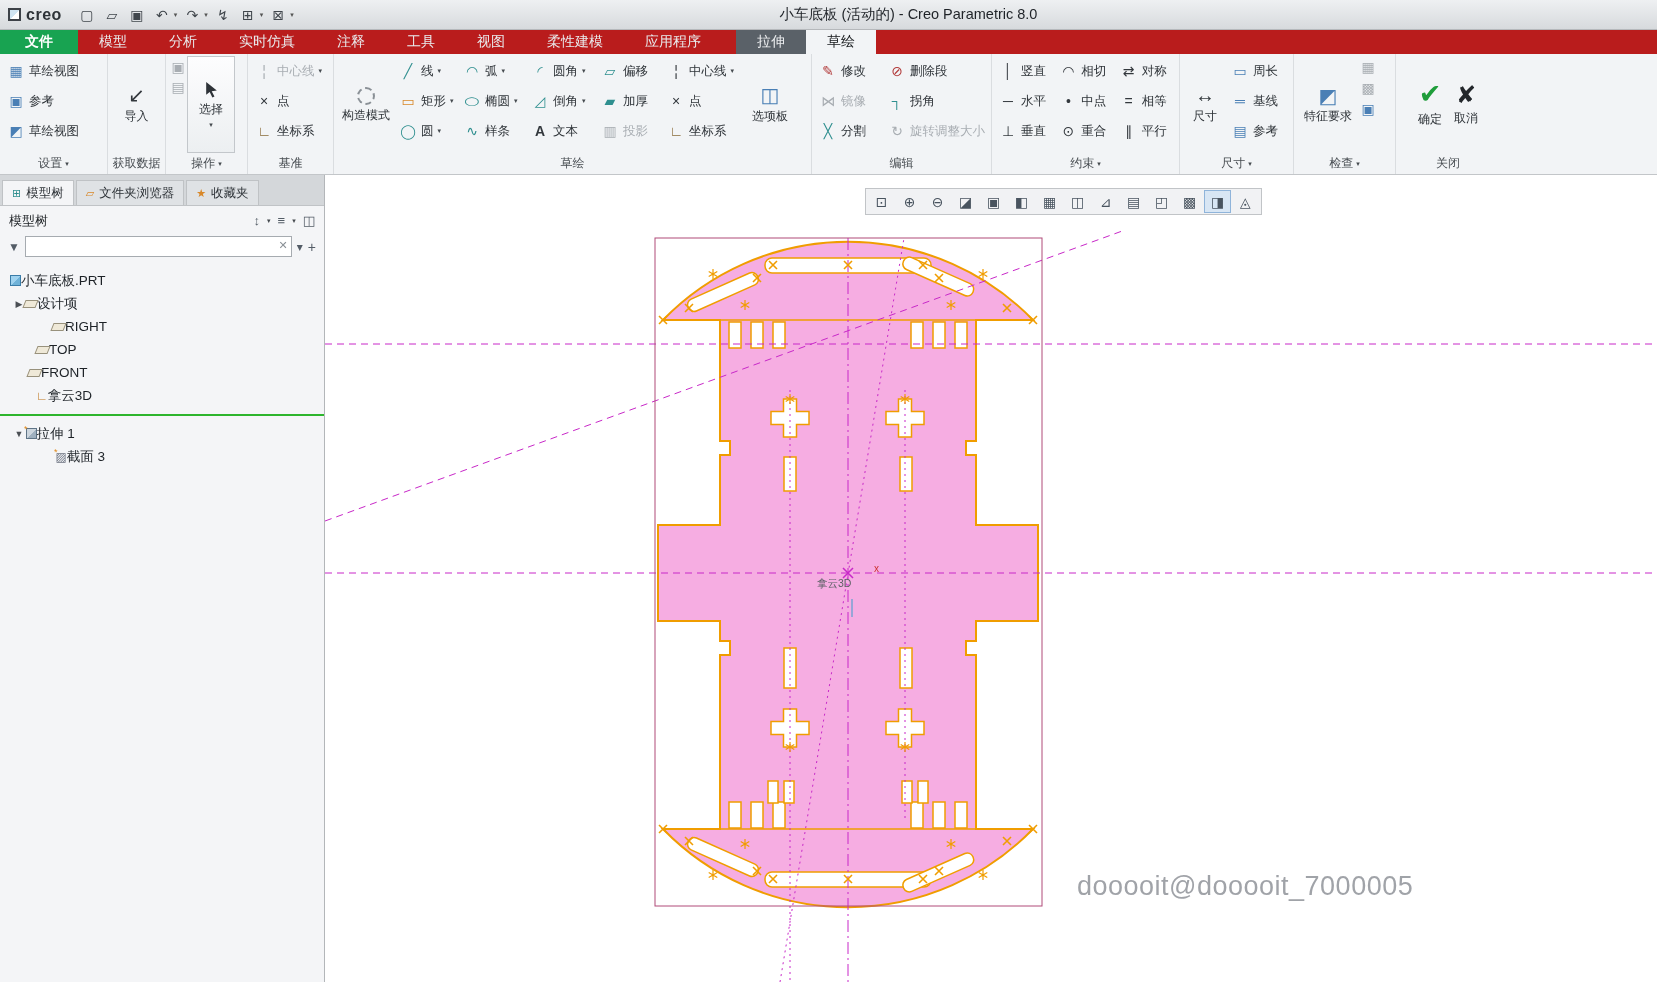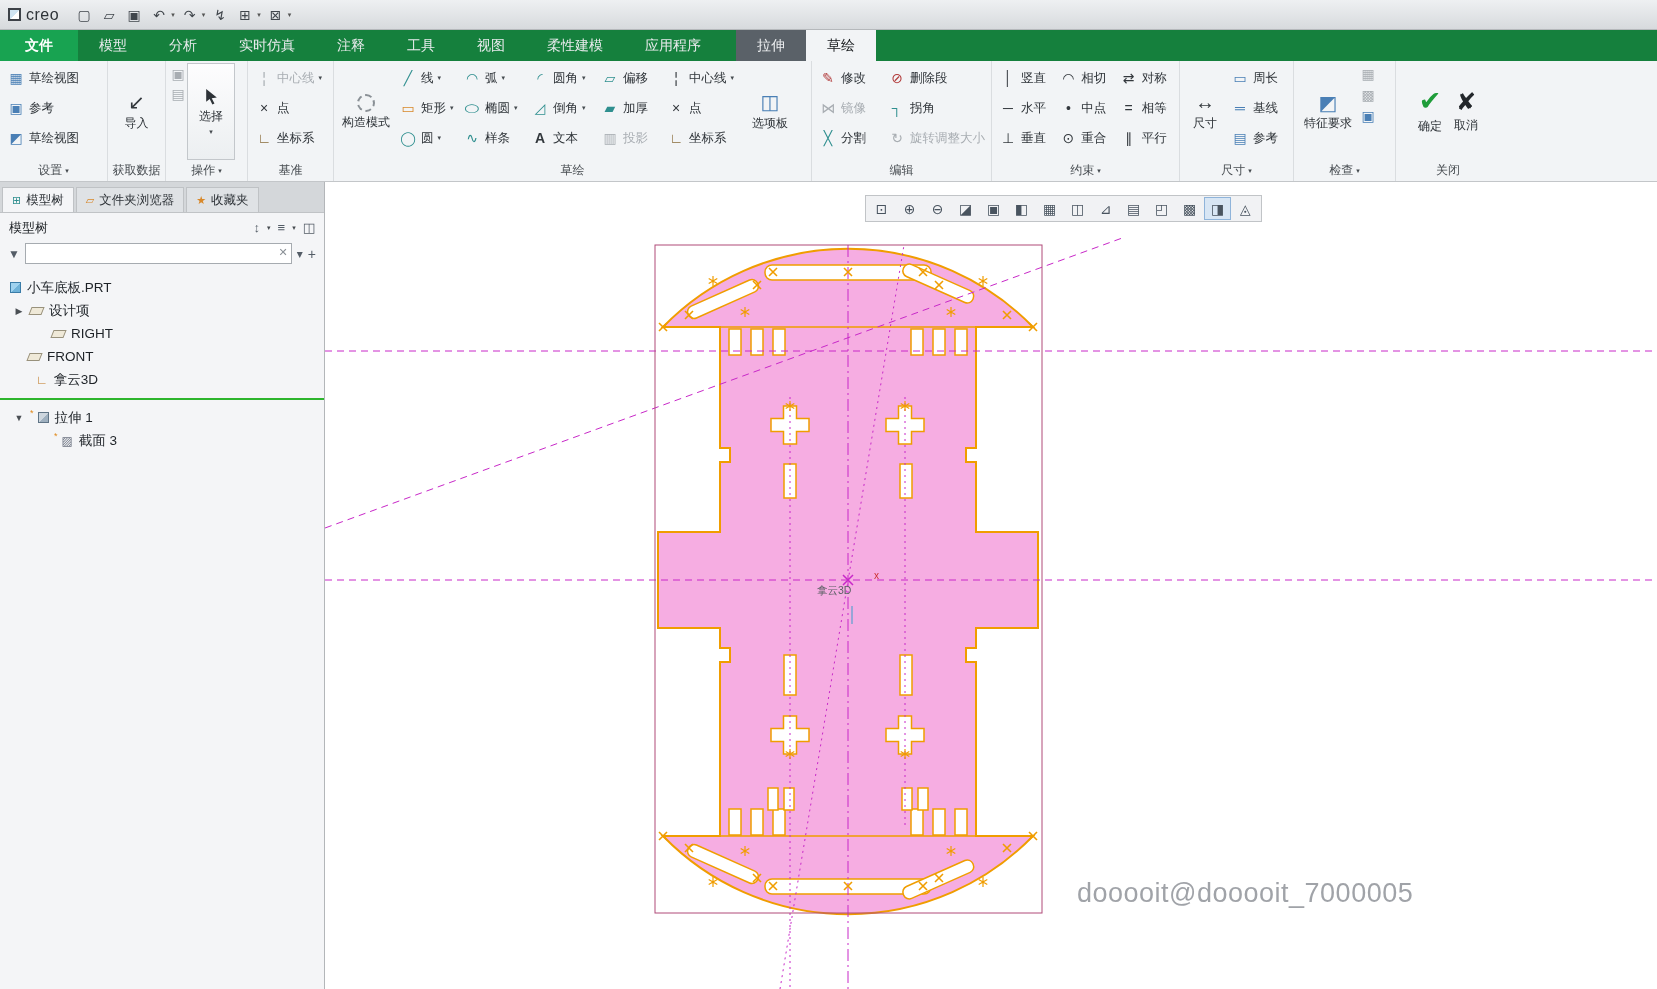--- a/index.html
+++ b/index.html
@@ -8,28 +8,28 @@
     width:1657px; height:989px; overflow:hidden;
     font-family:"Liberation Sans","DejaVu Sans",sans-serif;
     background:#fff; -webkit-font-smoothing:antialiased; color:#222;
   }
 
   
   .titlebar { height:30px; background:linear-gradient(#eef0f2,#d7dadd); border-bottom:1px solid #b5b8bb;
               display:flex; align-items:center; position:relative; padding:0 8px; }
   .logo { display:flex; align-items:center; gap:5px; margin-right:14px; }
   .logo-cube { width:13px; height:13px; border:2px solid #3d4248; background:linear-gradient(135deg,#cfe4f2 50%,#fff 50%); display:inline-block; }
-  .logo-text { font-size:16px; font-weight:normal; color:#2e3338; letter-spacing:.5px; }
+  .logo-text { font-size:16px; font-weight:bold; color:#2e3338; letter-spacing:.5px; }
   .qicons { display:flex; align-items:center; gap:3px; }
   .qic { width:22px; height:22px; display:flex; align-items:center; justify-content:center; font-size:14px; color:#40464c; }
   .qdd { font-size:7px; color:#555; margin:0 1px 0 -2px; }
   .win-title { position:absolute; left:160px; right:0; text-align:center; font-size:14.5px; color:#1f2328; pointer-events:none; }
 
   
-  .tabsbar { height:31px; background:#15803d; display:flex; align-items:stretch; }
+  .tabsbar { height:24px; background:#b91c1c; display:flex; align-items:stretch; }
   .tab { color:#e9ebed; font-size:14px; display:flex; align-items:center; padding:0 21px; }
   .tab.file { background:#18a351; color:#fff; padding:0 25px; font-weight:bold; }
   .tab.context { background:#5a6168; margin-left:14px; }
   .tab.active { background:#f2f4f6; color:#15181b; }
 
   
   .ribbon { height:121px; background:#f2f4f6; border-bottom:1px solid #c3c6c9; display:flex; }
   .rgroup { display:flex; flex-direction:column; border-right:1px solid #dadde0; }
   .rg-c { flex:1; display:flex; padding:2px 3px 0; }
   .rg-c.vert { flex-direction:column; }
@@ -63,21 +63,21 @@
   .ptab.active { background:#f4f5f7; }
   .tic { font-size:11px; }
   .ptree-h { height:29px; display:flex; align-items:center; gap:6px; padding:0 9px; font-size:13px; color:#1b1f23; }
   .ph-icons { margin-left:auto; display:flex; align-items:center; gap:7px; color:#535c66; font-size:13px; }
   .pfilter { display:flex; align-items:center; gap:5px; padding:1px 8px 7px; }
   .finput { position:relative; flex:1; }
   .finput input { width:100%; height:21px; border:1px solid #a6abb0; background:#fff; font-size:12px; padding:0 18px 0 6px; }
   .fclear { position:absolute; right:4px; top:3px; font-size:11px; color:#8a9096; }
   .pfbtn { color:#535c66; font-size:12px; }
   .ptree { flex:1; padding-top:5px; font-size:13.5px; color:#1d2227; }
-  .trow { display:flex; align-items:center; height:23px; gap:6px; }
+  .trow { display:flex; align-items:center; height:23px; }
   .caret { width:10px; font-size:9px; color:#4a4f54; text-align:center; }
   .i-cube { width:11px; height:11px; min-width:11px; background:linear-gradient(135deg,#9fd2ef 50%,#6fb2d8 50%); border:1px solid #3a7ca8; display:inline-block; }
   .i-plane { width:13px; height:8px; min-width:13px; background:#efe9d8; border:1px solid #98917c; transform:skewX(-22deg); display:inline-block; }
   .i-csys { color:#c07820; font-weight:bold; font-size:12px; }
   .i-sketch { color:#6b7280; font-size:12px; }
   .flag { color:#e08818; font-size:9px; position:relative; top:-5px; margin:0 -2px 0 0; }
   .insert-line { height:2px; background:#2db52d; margin:7px 0 6px 0; }
 
   
   .canvas { flex:1; position:relative; background:#fff; overflow:hidden; }
@@ -103,20 +103,21 @@
     <span class="qic">↶</span>
       <span class="qdd">▾</span>
     <span class="qic">↷</span>
       <span class="qdd">▾</span>
     <span class="qic">↯</span>
     <span class="qic">⊞</span>
       <span class="qdd">▾</span>
     <span class="qic">⊠</span>
     <span class="qdd">▾</span>
   </div>
+  <div class="win-title">小车底板 (活动的) - Creo Parametric 8.0</div>
 </div>
 
 <div class="tabsbar">
   <div class="tab file">文件</div>
   <div class="tab">模型</div>
   <div class="tab">分析</div>
   <div class="tab">实时仿真</div>
   <div class="tab">注释</div>
   <div class="tab">工具</div>
   <div class="tab">视图</div>
@@ -490,20 +491,24 @@
         <span>小车底板.PRT</span>
       </div>
       <div class="trow" style="padding-left:14px">
         <span class="caret">▶</span>
         <span class="i-plane"></span>
         <span>设计项</span>
       </div>
       <div class="trow" style="padding-left:52px">
         <span class="i-plane"></span>
         <span>RIGHT</span>
+      </div>
+      <div class="trow" style="padding-left:36px">
+        <span class="i-plane"></span>
+        <span>TOP</span>
       </div>
       <div class="trow" style="padding-left:28px">
         <span class="i-plane"></span>
         <span>FRONT</span>
       </div>
       <div class="trow" style="padding-left:36px">
         <span class="i-csys">∟</span>
         <span>拿云3D</span>
       </div>
 

